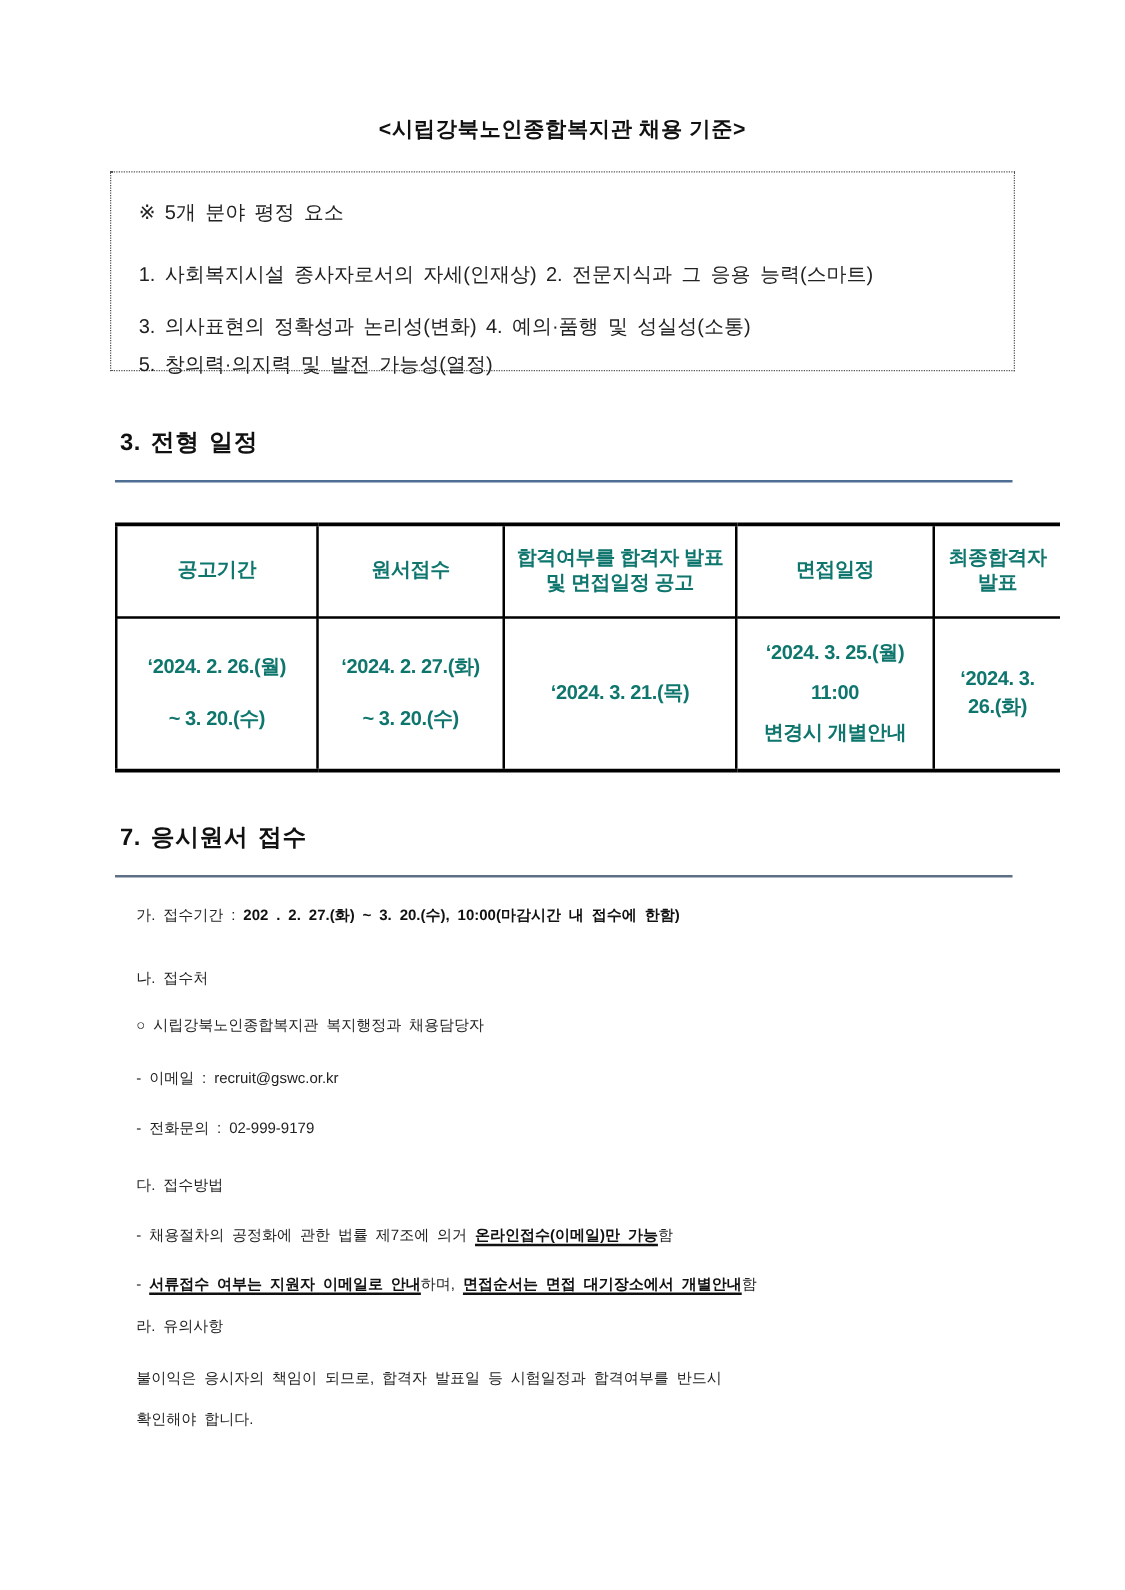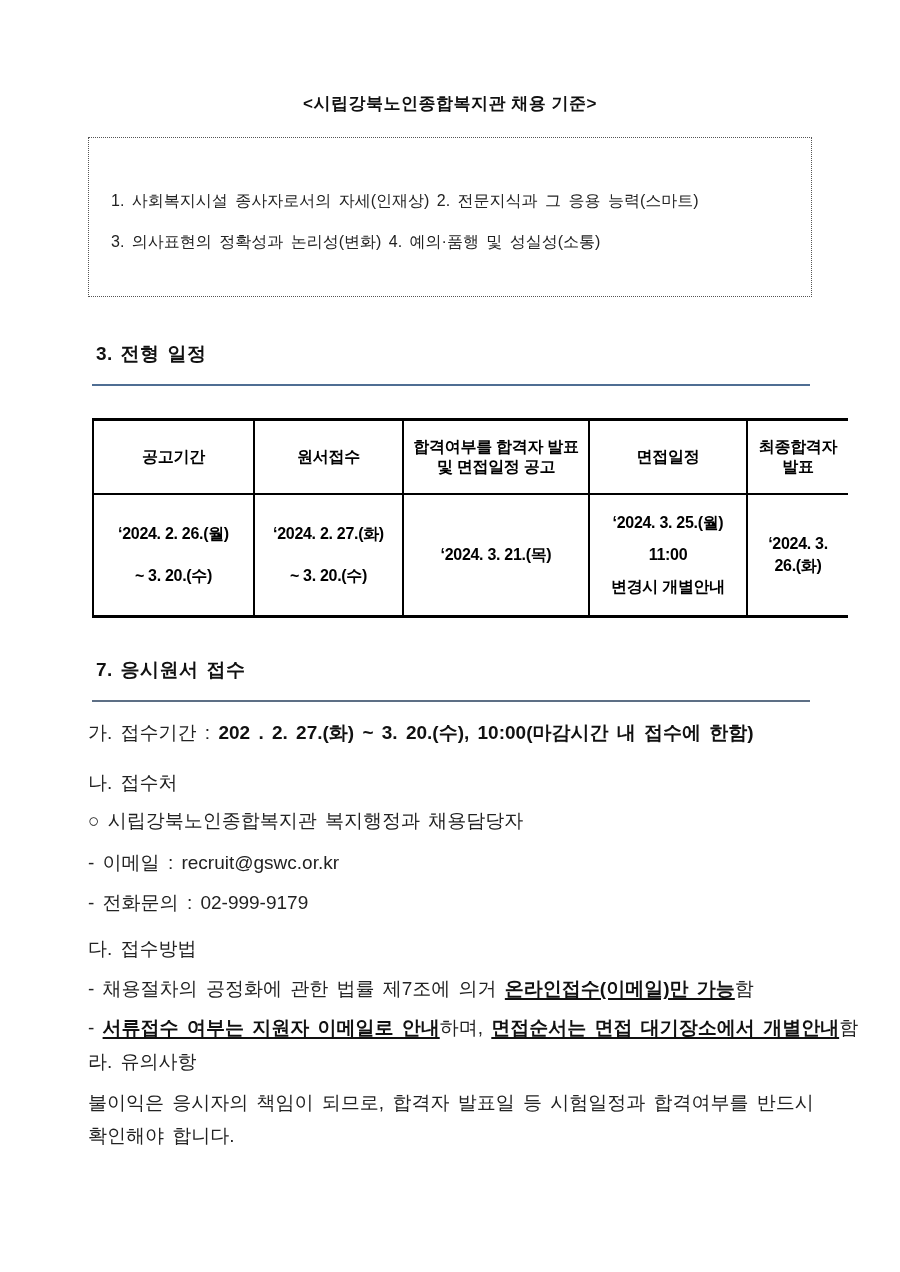--- a/index.html
+++ b/index.html
@@ -28,39 +28,39 @@
   }
   .h-schedule { top:341px; }
   .h-apply   { top:657px; }
   .rule { position:absolute; left:92px; width:718px; height:2px; }
   .rule-schedule { top:384px; background:#4f6e93; }
   .rule-apply    { top:700px; background:#5d6f85; }
 
   .sched-table {
     position:absolute; top:418px; left:92px;
     border-collapse:collapse; table-layout:fixed; width:724px;
-    font-size:16px; font-weight:bold; color:#000000;
+    font-size:16px; font-weight:bold; color:#0f766e;
   }
   .sched-table td {
     border-left:2px solid #000; border-right:2px solid #000;
     text-align:center; vertical-align:middle; padding:2px 3px;
     line-height:20px; letter-spacing:-0.3px;
   }
   .sched-table tr.hdr td {
     border-top:3px solid #000; border-bottom:2px solid #000; height:68px;
   }
   .sched-table tr.bdy td { border-bottom:3px solid #000; height:116px; }
   .sched-table td.clip { border-right:none; }
   .c1 { width:153px; } .c2 { width:141px; } .c3 { width:178px; }
   .c4 { width:150px; } .c5 { width:94px; }
   .bdy .c1 div, .bdy .c2 div { padding:11px 0; }
   .bdy .c4 div { padding:6px 0; }
   .bdy .c5 div { padding:1px 0; }
 
-  .para { position:absolute; left:88px; font-size:19px; line-height:21px;
+  .para { position:absolute; left:109px; font-size:12px; line-height:21px;
           color:#222; word-spacing:3px; white-space:nowrap; }
   .p-period  { top:722px; }
   .p-office  { top:772px; }
   .p-org     { top:810px; }
   .p-email   { top:852px; }
   .p-phone   { top:892px; }
   .p-method  { top:938px; }
   .p-m1      { top:978px; }
   .p-m2      { top:1017px; }
   .p-notice  { top:1051px; }
@@ -73,22 +73,24 @@
   }
 </style>
 </head>
 <body>
 
 <div class="page">
 
   <div class="doc-title">&lt;시립강북노인종합복지관 채용 기준&gt;</div>
 
   <div class="criteria-box">
+    <div class="bx-heading">※ 5개 분야 평정 요소</div>
     <div class="bx-line1">1. 사회복지시설 종사자로서의 자세(인재상) 2. 전문지식과 그 응용 능력(스마트)</div>
     <div class="bx-line2">3. 의사표현의 정확성과 논리성(변화) 4. 예의·품행 및 성실성(소통)</div>
+    <div class="bx-line3">5. 창의력·의지력 및 발전 가능성(열정)</div>
   </div>
 
   <div class="sec-heading h-schedule">3. 전형 일정</div>
   <div class="rule rule-schedule"></div>
 
   <table class="sched-table">
     <tbody>
         <tr class="hdr">
       <td class="c1">
             <div>공고기간</div>

